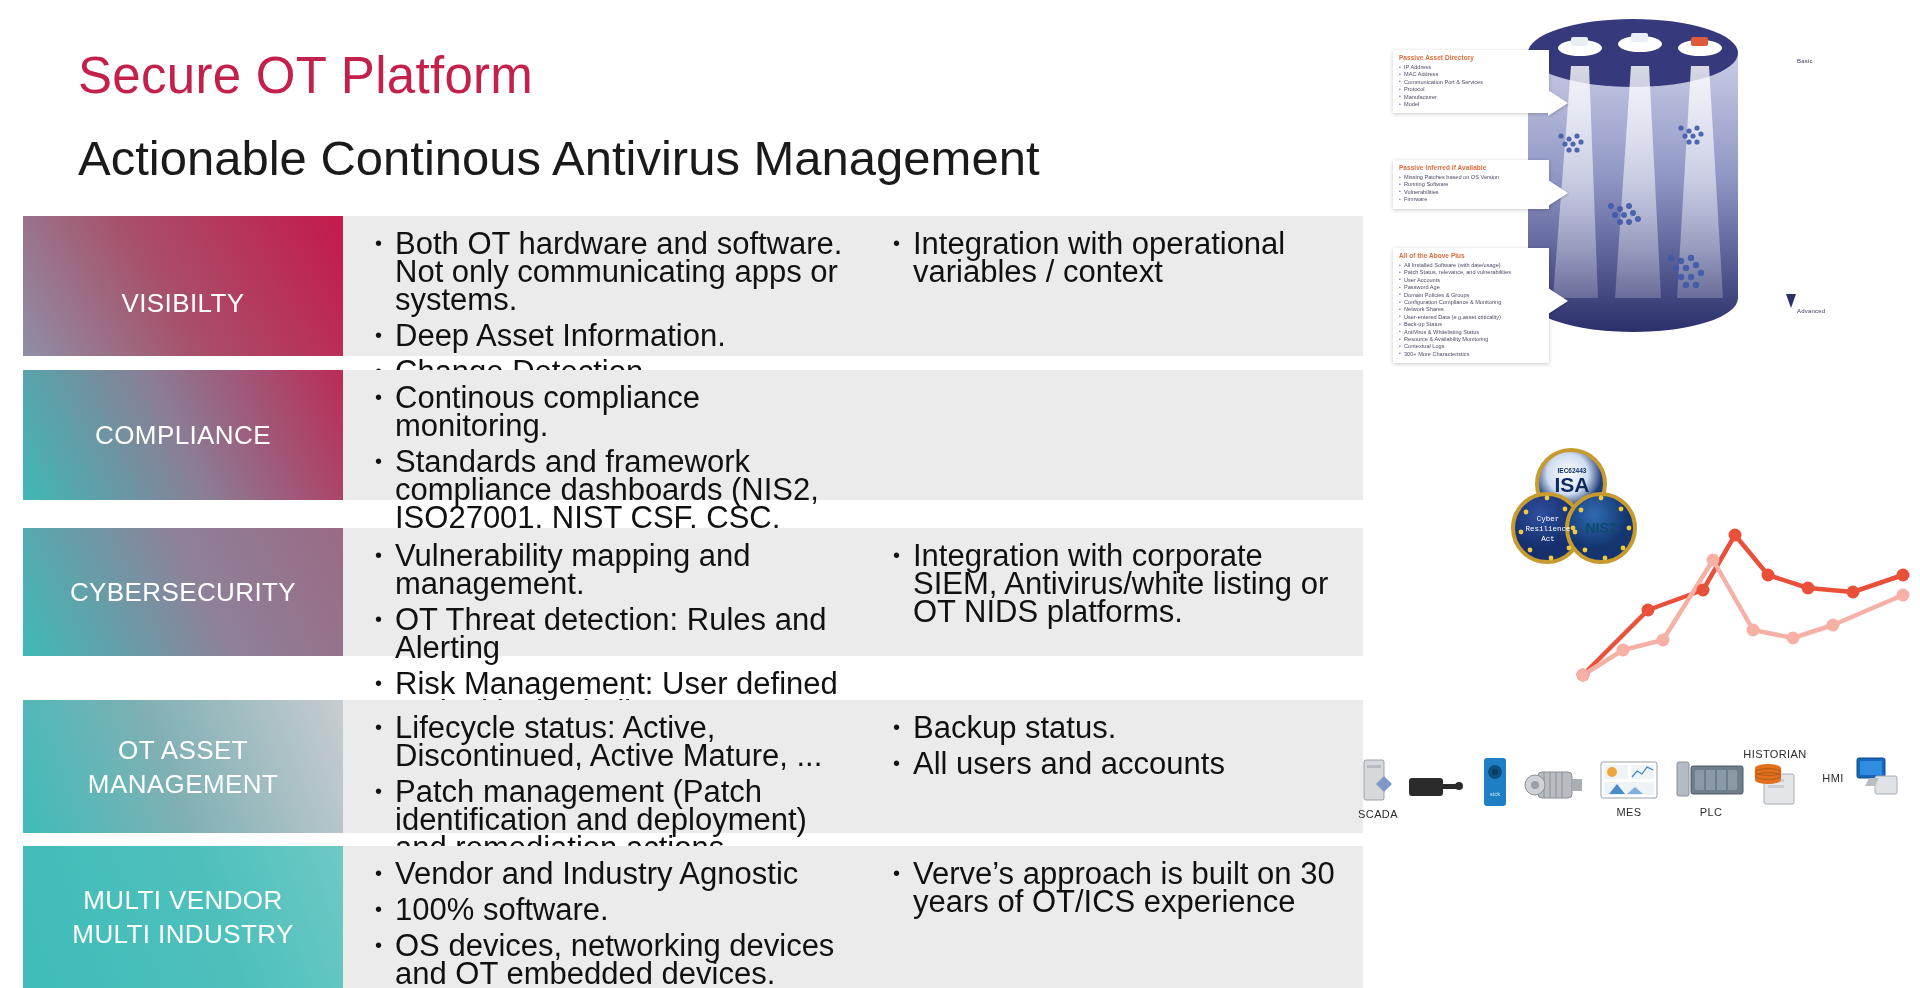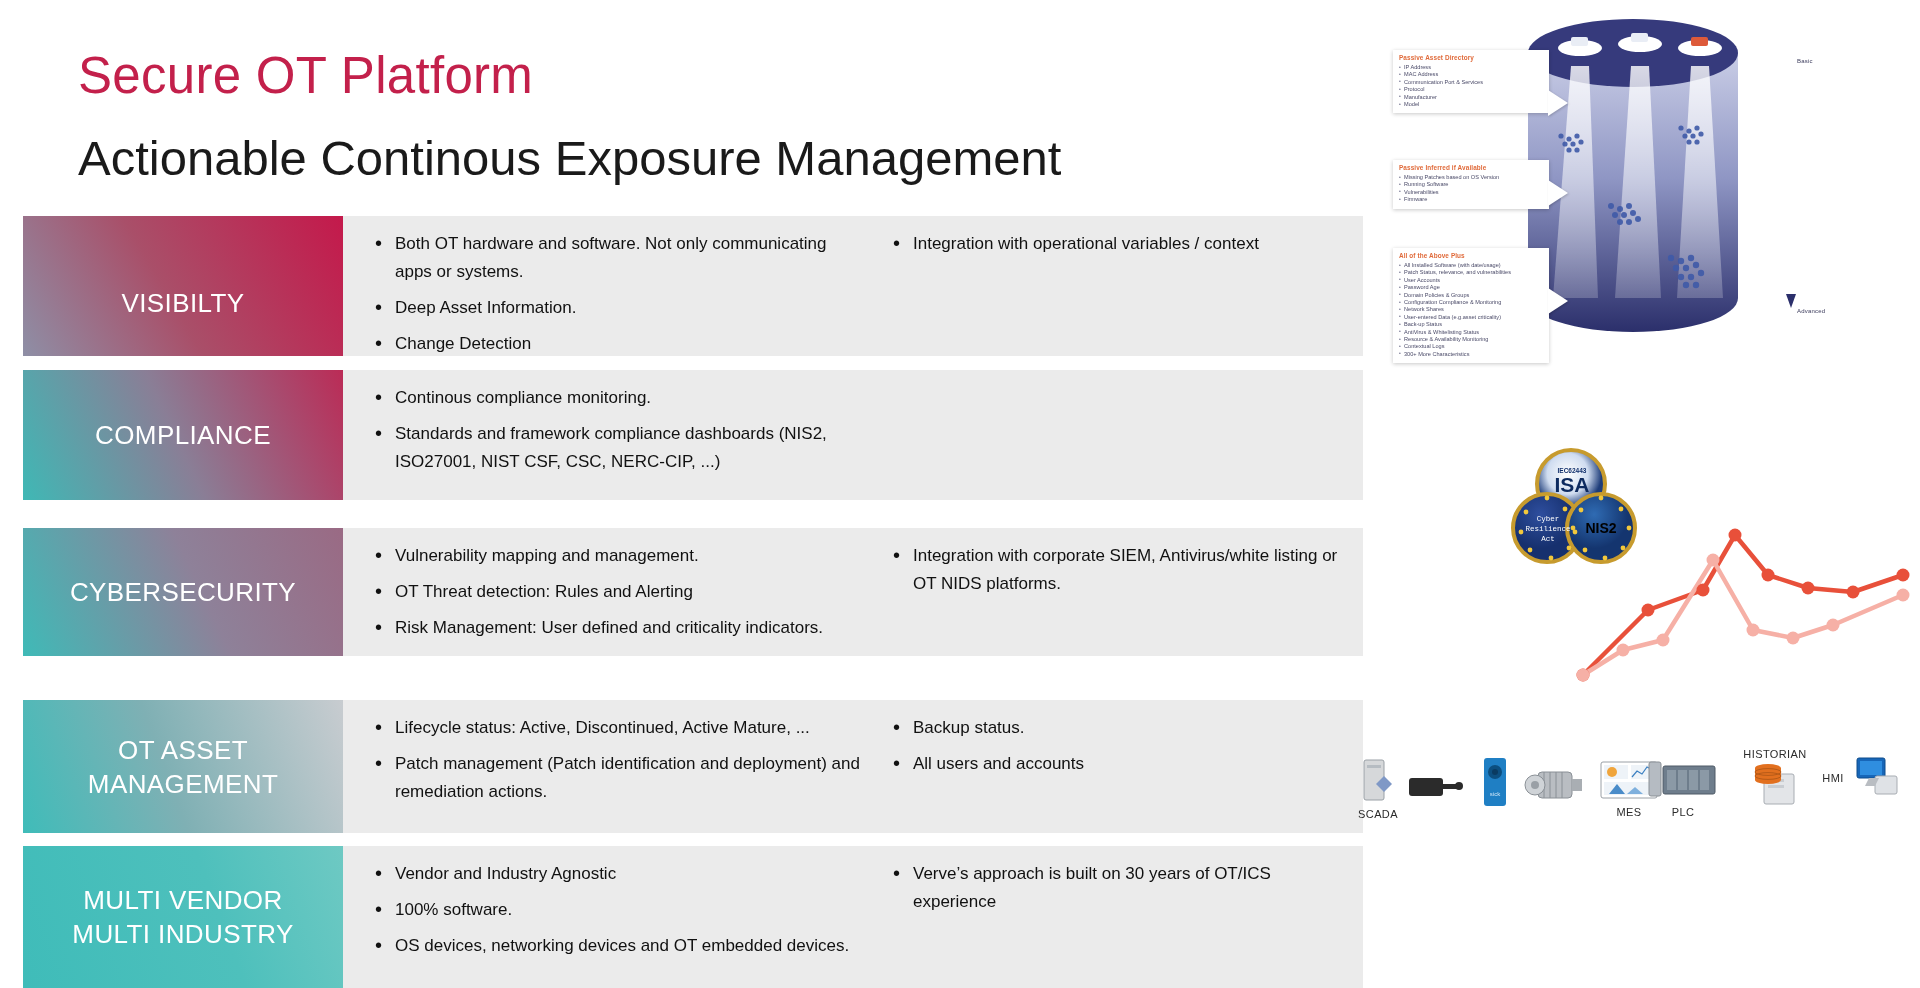--- a/index.html
+++ b/index.html
@@ -49,21 +49,21 @@
     padding:14px 0 14px 0;
   }
   .col{box-sizing:border-box;}
   .col-a{flex:0 0 530px;padding-left:30px;padding-right:12px;}
   .col-b{flex:1 1 auto;padding-left:18px;padding-right:24px;}
   ul.bl{margin:0;padding:0;list-style:none;}
   ul.bl li{
     position:relative;
     padding-left:22px;
     margin:0 0 8px 0;
-    font-size:17px;line-height:28px;
+    font-size:31px;line-height:28px;
     color:#111;
   }
   ul.bl li:last-child{margin-bottom:0;}
   ul.bl li:before{
     content:"\2022";
     position:absolute;left:2px;top:-1px;
     font-size:20px;color:#111;
   }
 
   
@@ -115,21 +115,21 @@
   .dev .lbl{font-size:11px;color:#2b2b2b;letter-spacing:.4px;}
 
   .badge-txt{position:absolute;color:#fff;font-weight:700;text-align:center;}
 </style>
 </head>
 <body>
 
 <div id="slide">
 
   <div class="title-main">Secure OT Platform</div>
-  <div class="title-sub">Actionable Continous Exposure Management</div>
+  <div class="title-sub">Actionable Continous Antivirus Management</div>
 
   <div class="row" style="top:216px;left:0;width:1340px;height:140px;">
     <div class="row-label g-crimson">
       <span>
         <br>
         <span>VISIBILTY</span>
       </span>
     </div>
     <div class="row-body">
       <div class="col col-a">
@@ -397,21 +397,21 @@
         <circle cx="82" cy="110" r="2.4"></circle>
           <circle cx="102" cy="118" r="2.4"></circle>
           <circle cx="120" cy="108" r="2.4"></circle>
         <circle cx="126" cy="88" r="2.4"></circle>
           <circle cx="118" cy="69" r="2.4"></circle>
       </g>
     </svg>
     <div class="badge-txt" style="left:44px;top:27px;width:50px;font-size:6.5px;color:#12306c;">IEC62443</div>
     <div class="badge-txt" style="left:44px;top:33px;width:50px;font-size:21px;color:#0d2a5f;border-radius:11px;">ISA</div>
     <div class="badge-txt" style="left:20px;top:74px;width:50px;font-size:7.5px;line-height:10px;color:#ffffff;font-weight:400;font-family:Liberation Mono, monospace;">Cyber Resilience Act</div>
-    <div class="badge-txt" style="left:73px;top:80px;width:50px;font-size:14px;color:#000000;">NIS2</div>
+    <div class="badge-txt" style="left:73px;top:80px;width:50px;font-size:14px;color:#0c4a6e;">NIS2</div>
   </div>
 
   <div class="gfx" style="left:1540px;top:520px;width:380px;height:180px;">
     <svg width="380" height="180" style="position:absolute;left:0;top:0;">
       <polyline points="20,155 85,90 140,70 172,15 205,55 245,68 290,72 340,55" fill="none" stroke="#E8503A" stroke-width="4.5" stroke-linejoin="round" stroke-linecap="round"></polyline>
       <polyline points="20,155 60,130 100,120 150,40 190,110 230,118 270,105 340,75" fill="none" stroke="#F6B0A6" stroke-width="4.5" stroke-linejoin="round" stroke-linecap="round"></polyline>
       <g fill="#E8503A">
         <circle cx="20" cy="155" r="6.5"></circle>
           <circle cx="85" cy="90" r="6.5"></circle>
           <circle cx="140" cy="70" r="6.5"></circle>
@@ -487,21 +487,21 @@
         <circle cx="13" cy="12" r="5" fill="#f0a53c"></circle>
         <rect x="32" y="5" width="23" height="14" fill="#eef3f8"></rect>
         <polyline points="33,17 38,11 43,14 48,7 54,10" fill="none" stroke="#3a7fc1" stroke-width="1.2"></polyline>
         <rect x="5" y="22" width="50" height="13" fill="#eef3f8"></rect>
         <polygon points="10,34 18,24 26,34" fill="#4a8cc9"></polygon>
         <polygon points="28,34 36,27 44,34" fill="#7fb0dd"></polygon>
       </svg>
       <div class="lbl">MES</div>
     </div>
 
-    <div class="dev" style="left:300px;top:8px;width:80px;">
+    <div class="dev" style="left:328px;top:8px;width:80px;">
       <svg width="72" height="44">
         <rect x="2" y="4" width="12" height="34" rx="2" fill="#b5bbc2" stroke="#8a9096"></rect>
         <rect x="16" y="8" width="52" height="28" rx="2" fill="#6e7d8c" stroke="#4f5b67"></rect>
         <g fill="#8b99a6">
           <rect x="20" y="12" width="9" height="20"></rect>
             <rect x="31" y="12" width="9" height="20"></rect>
           <rect x="42" y="12" width="9" height="20"></rect>
             <rect x="53" y="12" width="9" height="20"></rect>
         </g>
       </svg>

